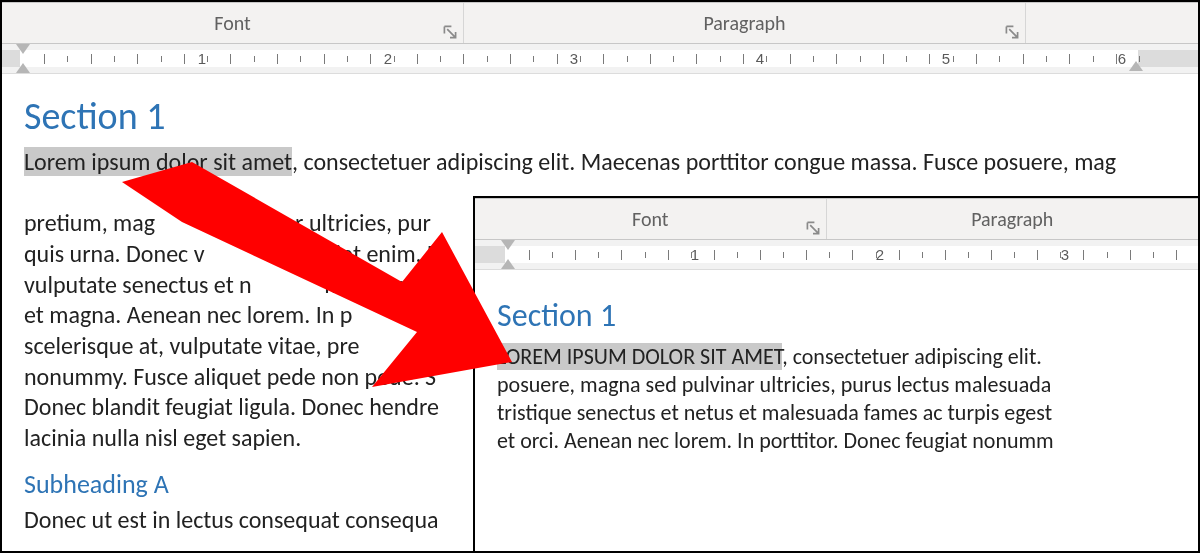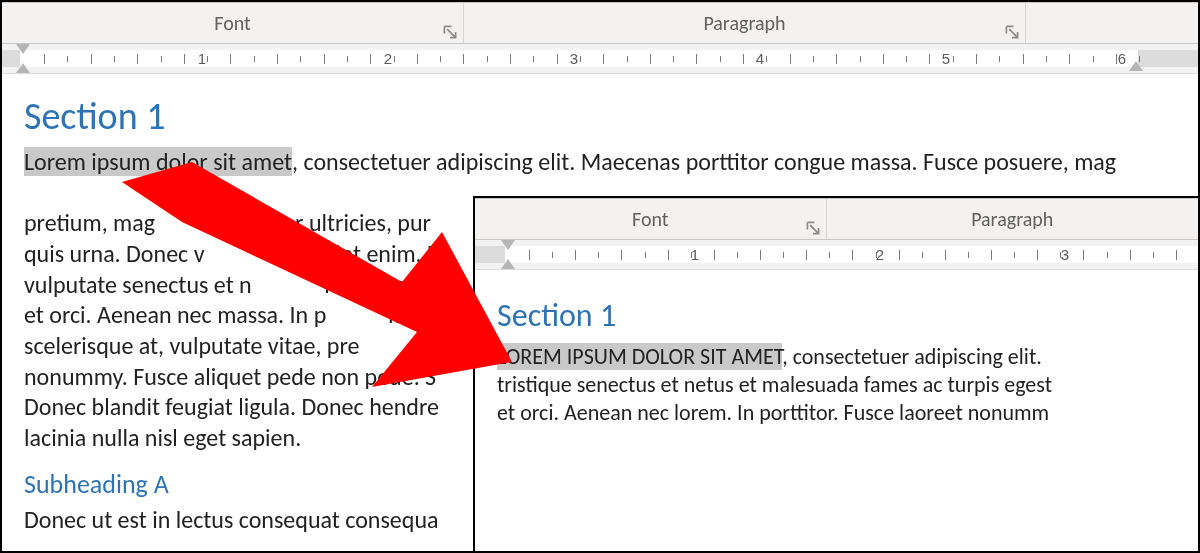--- a/index.html
+++ b/index.html
@@ -234,21 +234,21 @@
 
   <div class="doc">
     <div class="h1">Section 1</div>
     <p class="para">
       <span class="sel">Lorem ipsum dolor sit amet</span><span>, consectetuer adipiscing elit. Maecenas porttitor congue massa. Fusce posuere, mag</span><br>
       <span style="visibility:hidden">xx</span>
     </p>
     <p class="para"><span>pretium, mag</span><span style="opacity:0">na se</span><span>d pulvinar ultricies, pur</span></p>
     <p class="para"><span>quis urna. Donec v</span><span style="opacity:0">iverra </span><span>imperdiet enim. F</span></p>
     <p class="para"><span>vulputate senectus et n</span><span style="opacity:0">etus et </span><span>malesuada fa</span></p>
-    <p class="para"><span>et orci. Aenean nec massa. In p</span><span style="opacity:0">orttito</span><span>r. Do</span></p>
+    <p class="para"><span>et magna. Aenean nec lorem. In p</span><span style="opacity:0">orttito</span><span>r. Do</span></p>
     <p class="para"><span>scelerisque at, vulputate vitae, pre</span><span style="opacity:0">tium matti</span><span>s, </span></p>
     <p class="para">nonummy. Fusce aliquet pede non pede. S</p>
     <p class="para">Donec blandit feugiat ligula. Donec hendre</p>
     <p class="para">lacinia nulla nisl eget sapien.</p>
     <div class="h2">Subheading A</div>
     <p class="para">Donec ut est in lectus consequat consequa</p>
   </div>
 </div>
 
 <div class="window window-front">
@@ -303,22 +303,23 @@
       <div class="tick" style="left: 654.6px;"></div>
       <div class="tick small" style="left: 677.7px;"></div>
       <div class="tick" style="left: 700.8px;"></div>
     </div>
 
   <div class="doc doc-small">
     <div class="h1 h1-small">Section 1</div>
     <p class="para">
       <span class="sel">LOREM IPSUM DOLOR SIT AMET</span><span>, consectetuer adipiscing elit. </span>
     </p>
+    <p class="para">posuere, magna sed pulvinar ultricies, purus lectus malesuada</p>
     <p class="para">tristique senectus et netus et malesuada fames ac turpis egest</p>
-    <p class="para">et orci. Aenean nec lorem. In porttitor. Fusce laoreet nonumm</p>
+    <p class="para">et orci. Aenean nec lorem. In porttitor. Donec feugiat nonumm</p>
   </div>
 </div>
 
 <svg class="arrow" style="top:160px; left:120px" width="400" height="240" viewBox="0 0 400 240">
   <g fill="#ff0000">
     <polygon points="0,20 70,0 280,120 320,70 390,200 250,225 295,170 60,60"></polygon>
   </g>
 </svg>
 
 </body></html>

